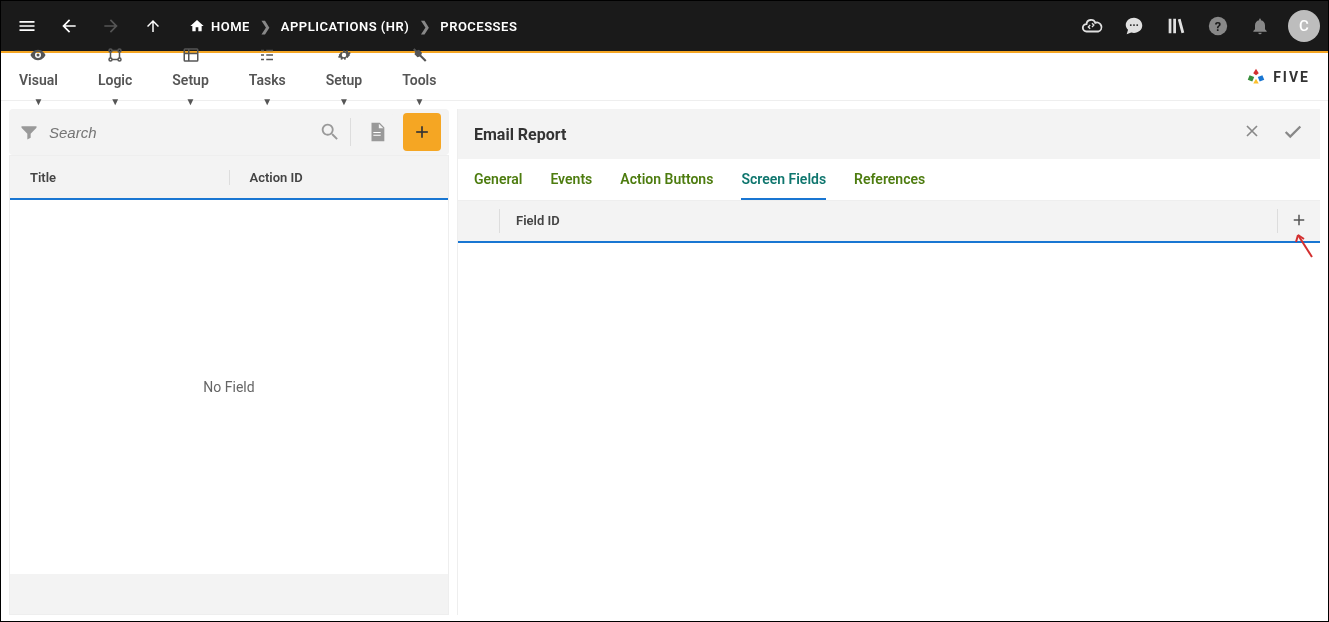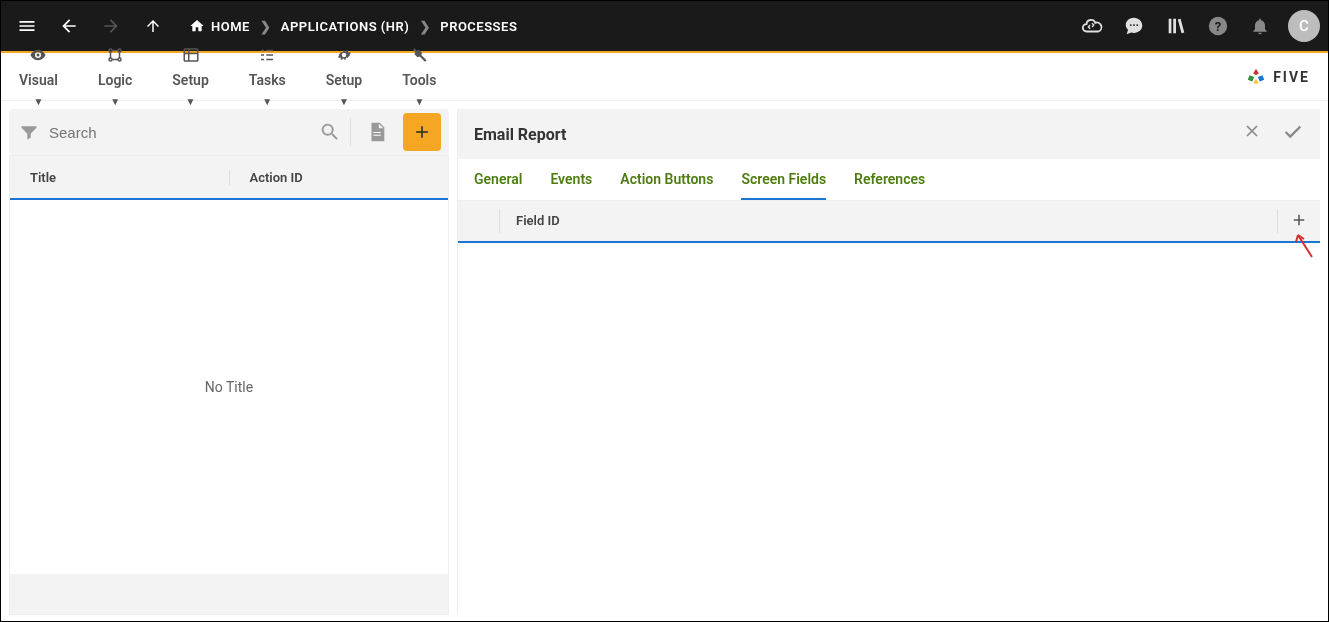--- a/index.html
+++ b/index.html
@@ -26,21 +26,21 @@
 .logo { margin-left: auto; display: flex; align-items: center; gap: 6px; font-weight: 700; font-size: 14px; letter-spacing: 2px; color: #333; }
 
 
 .main { display: flex; height: calc(622px - 52px - 48px); padding: 8px; gap: 8px; }
 .left-panel { width: 440px; display: flex; flex-direction: column; }
 .right-panel { flex: 1; display: flex; flex-direction: column; border-left: 1px solid #eee; }
 
 
 .search-row { display: flex; align-items: center; gap: 8px; background: #f3f3f3; border-radius: 4px; padding: 4px 8px; height: 46px; }
 .filter-icon, .search-icon { width: 24px; height: 24px; display: flex; align-items: center; justify-content: center; color: #888; cursor: pointer; }
-.search-input { flex: 1; border: none; background: transparent; font-size: 15px; outline: none; color: #a21caf; }
+.search-input { flex: 1; border: none; background: transparent; font-size: 15px; outline: none; color: #a21caf; font-style: italic; }
 .divider-v { width: 1px; height: 28px; background: #ddd; }
 .doc-btn { width: 36px; height: 36px; display: flex; align-items: center; justify-content: center; cursor: pointer; background:#f3f3f3; border-radius:4px; }
 .add-btn { width: 38px; height: 38px; background: #f5a623; border-radius: 4px; display: flex; align-items: center; justify-content: center; cursor: pointer; }
 
 
 .left-table { flex: 1; display: flex; flex-direction: column; border: 1px solid #eee; }
 .left-table-head { display: flex; background: #f3f3f3; border-bottom: 2px solid #1976d2; height: 44px; align-items: center; font-size: 13px; font-weight: 600; color: #444; }
 .left-table-head .col1 { flex: 1; padding-left: 20px; border-right: 1px solid #ddd; }
 .left-table-head .col2 { flex: 1; padding-left: 20px; }
 .left-table-body { flex: 1; display: flex; align-items: center; justify-content: center; color: #666; font-size: 14px; }
@@ -48,21 +48,21 @@
 
 
 .right-header { display: flex; align-items: center; height: 50px; padding: 0 16px; background: #f3f3f3; gap: 43px; }
 .right-title { font-size: 16px; font-weight: 700; color: #333; }
 .right-header .actions { margin-left: auto; display: flex; gap: 20px; }
 .action-btn { cursor: pointer; color: #888; }
 
 
 .tabs { display: flex; gap: 28px; padding: 0 16px; border-bottom: 1px solid #eee; height: 42px; align-items: center; }
 .tab { font-size: 14px; font-weight: 600; color: #4d7c0f; cursor: pointer; height: 100%; display: flex; align-items: center; border-bottom: 2px solid transparent; }
-.tab.active { color: #4d7c0f; border-bottom: 2px solid #1976d2; }
+.tab.active { color: #0f766e; border-bottom: 2px solid #1976d2; }
 
 
 .right-table-head { display: flex; background: #f3f3f3; border-bottom: 2px solid #1976d2; height: 42px; align-items: center; font-size: 13px; font-weight: 600; color: #444; }
 .right-table-head .spacer { width: 42px; border-right: 1px solid #ddd; height: 24px; }
 .right-table-head .rcol1 { flex: 1; padding-left: 16px; border-right: 1px solid #ddd; height:24px; line-height:24px; }
 .right-table-head .rcol2 { flex: 1; padding-left: 16px; border-right: 1px solid #ddd; height:24px; line-height:24px; }
 .right-table-head .add-cell { width: 42px; display: flex; align-items: center; justify-content: center; position: relative; }
 .plus-icon { cursor: pointer; }
 .arrow-annotation { position: absolute; right: 4px; top: 20px; pointer-events: none; }
 </style>
@@ -232,21 +232,21 @@
             <path d="M5 11h14v2H5z"></path>
           </svg>
       </div>
     </div>
     <div class="left-table">
       <div class="left-table-head">
         <div class="col1">Title</div>
         <div class="col2">Action ID</div>
       </div>
       <div class="left-table-body">
-        <span>No Title</span>
+        <span>No Field</span>
       </div>
       <div class="left-table-foot"></div>
     </div>
   </div>
 
   <div class="right-panel">
     <div class="right-header">
       <div class="right-title">Email Report</div>
       <div class="actions">
         <div class="action-btn">

